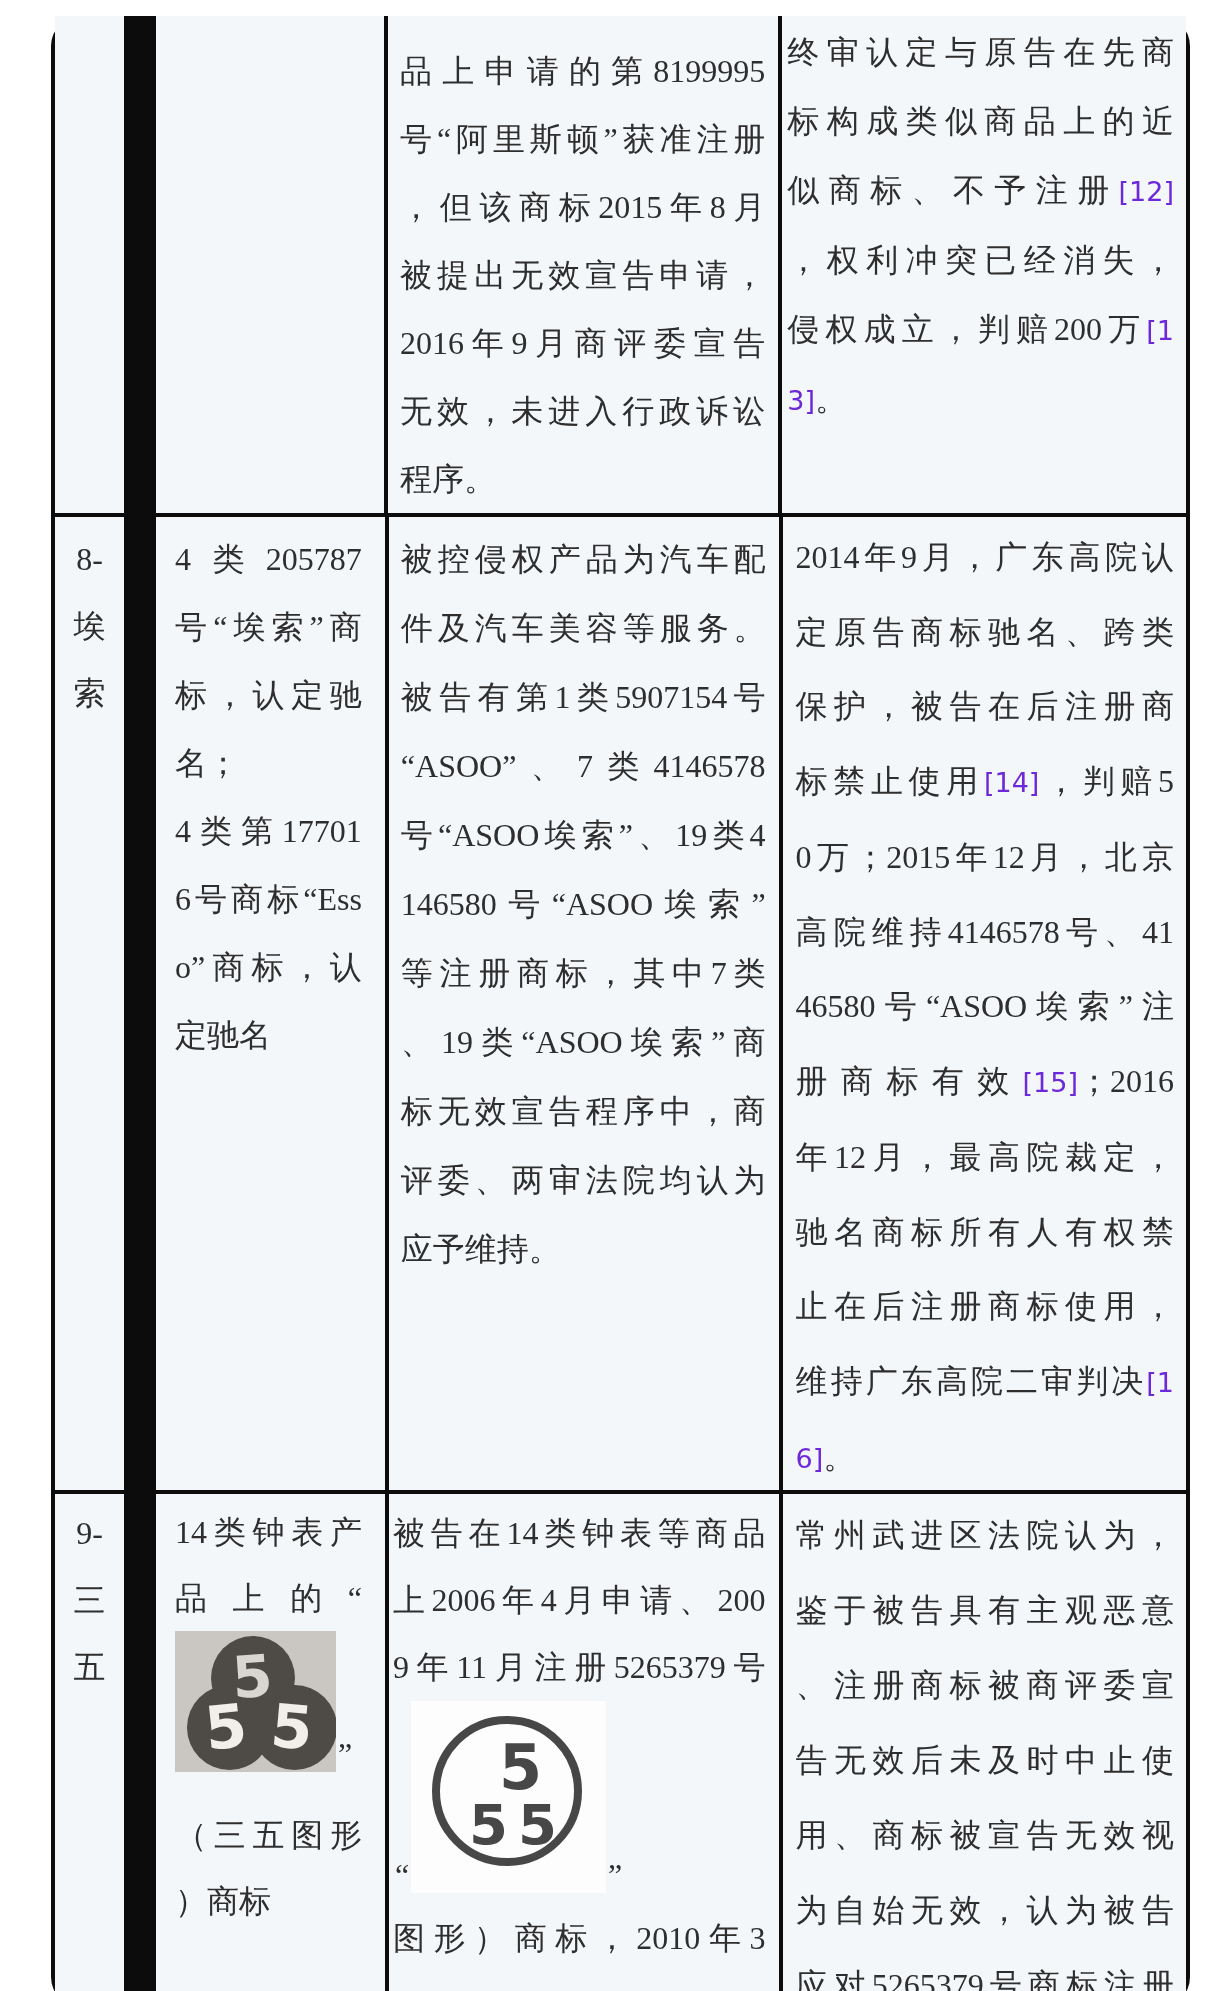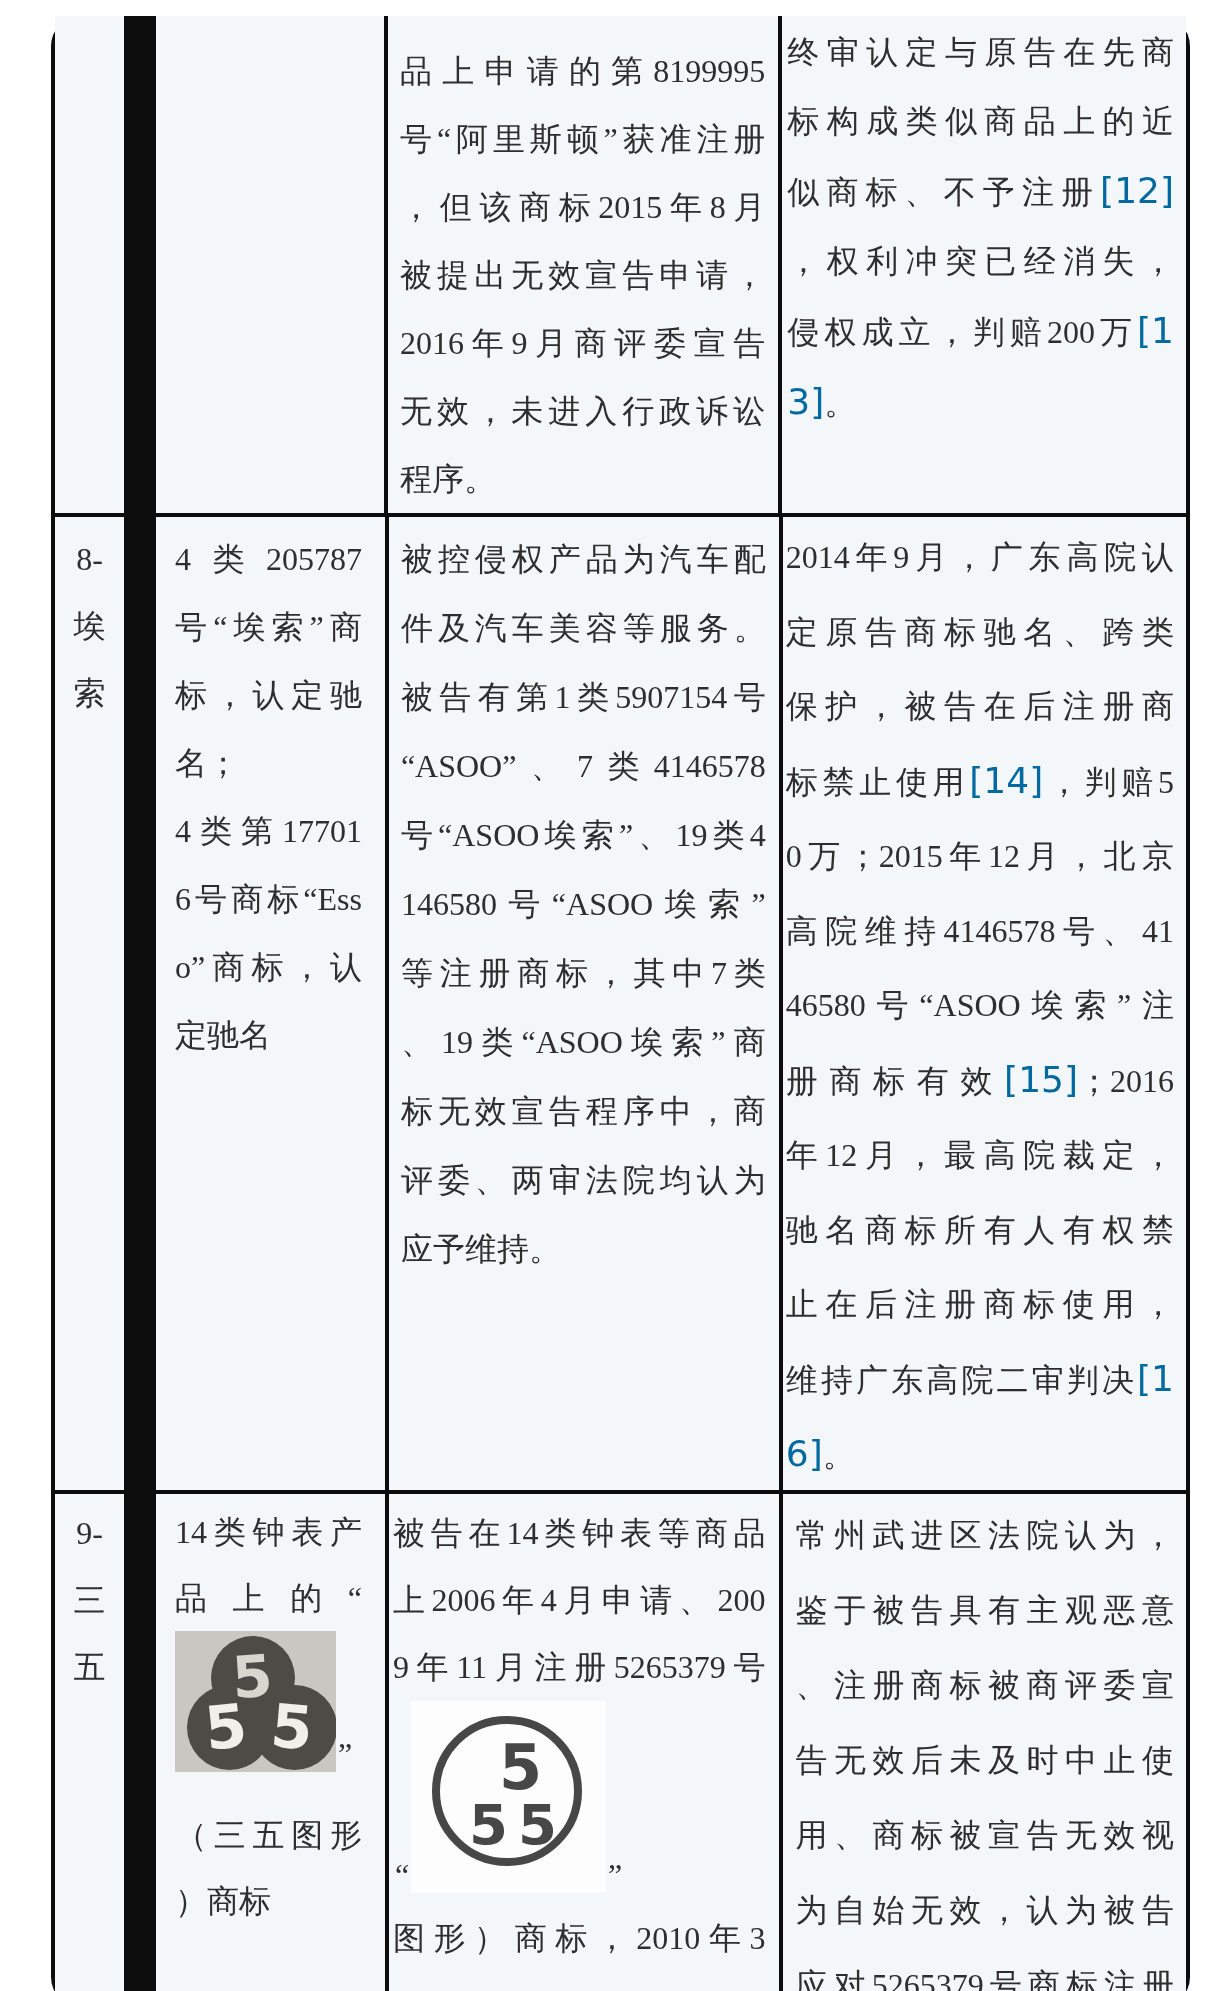--- a/index.html
+++ b/index.html
@@ -20,28 +20,28 @@
   .row8{height:973px;border-bottom:4px solid #0c0c0c;}
   .row9{height:513px;}
   .cell{background:#f4f7fa;box-sizing:border-box;overflow:hidden;}
   .c1{width:71px;border-right:4px solid #0c0c0c;width:75px;}
   .c2{width:238px;border-right:4px solid #0c0c0c;margin-left:28px;}
   .c3{width:404px;border-right:4px solid #0c0c0c;}
   .c4{width:414px;}
   .ln{white-space:nowrap;text-align:left;line-height:var(--lh,68px);}
   .ln.j{text-align:justify;text-align-last:justify;}
   .ctr .ln{text-align:center;text-align-last:center;}
-  .link{color:#0369a1;font-family:"DejaVu Sans","Liberation Sans",sans-serif;font-size:36px;}
+  .link{color:#6d28d9;font-family:"DejaVu Sans","Liberation Sans",sans-serif;font-size:27px;}
   
   .r7c3{--lh:68px;padding:21px 13px 0 12px;}
   .r7c4{--lh:69px;padding:2px 12px 0 5px;}
   .r8c1{--lh:67px;padding-top:9px;}
   .r8c2{--lh:68px;padding:8px 23px 0 19px;}
   .r8c3{--lh:69px;padding:8px 13px 0 12px;}
-  .r8c4{--lh:74.5px;padding:3px 12px 0 3px;}
+  .r8c4{--lh:74.5px;padding:3px 12px 0 13px;}
   .r9c1{--lh:67px;padding-top:6px;}
   .r9c2{--lh:66px;padding:5px 23px 0 19px;}
   .r9c3{--lh:67px;padding:6px 13px 0 4px;}
   .r9c4{--lh:75px;padding:4px 12px 0 13px;}
   
   .imgrow{display:flex;align-items:flex-end;}
   .r9c2 .imgrow{margin-bottom:30px;}
   .r9c3 .imgrow{margin-bottom:12px;}
   .q{line-height:36px;padding:0 2px;}
   

